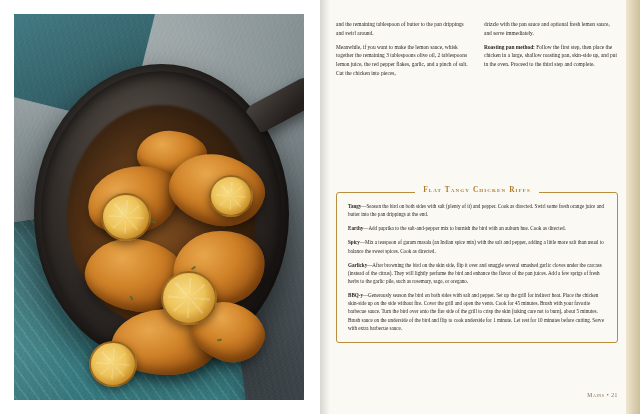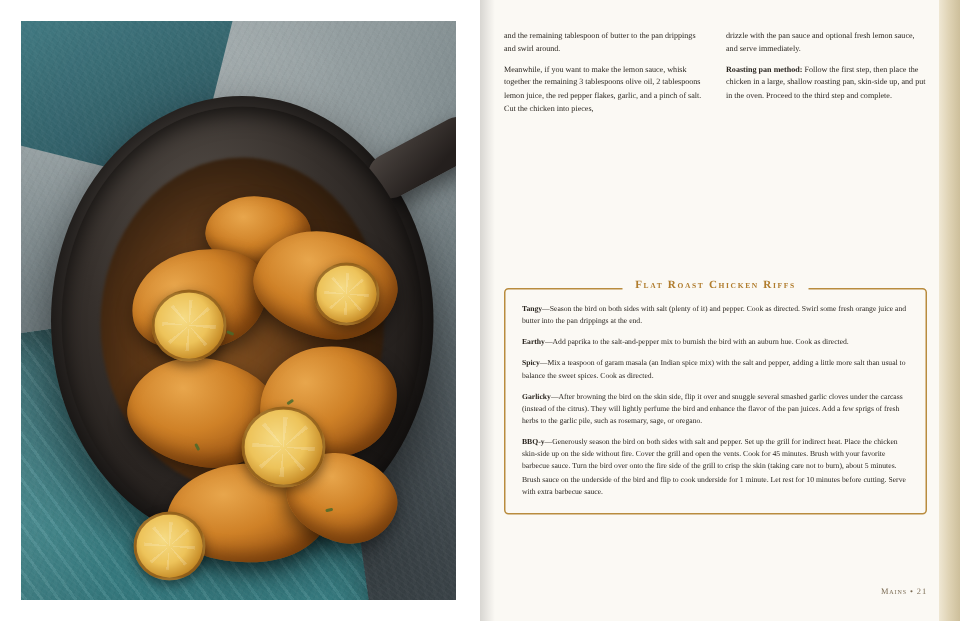--- a/index.html
+++ b/index.html
@@ -312,21 +312,21 @@
           <p class="tight">and the remaining tablespoon of butter to the pan drippings and swirl around.</p>
           <p>Meanwhile, if you want to make the lemon sauce, whisk together the remaining 3 tablespoons olive oil, 2 tablespoons lemon juice, the red pepper flakes, garlic, and a pinch of salt. Cut the chicken into pieces,</p>
         </div>
         <div class="col">
           <p class="tight">drizzle with the pan sauce and optional fresh lemon sauce, and serve immediately.</p>
           <p><span class="lead-bold">Roasting pan method:</span> <span>Follow the first step, then place the chicken in a large, shallow roasting pan, skin-side up, and put in the oven. Proceed to the third step and complete.</span></p>
         </div>
       </div>
 
       <div class="riffs">
-        <span class="riffs-title">Flat Roast Chicken Riffs</span>
+        <span class="riffs-title">Flat Tangy Chicken Riffs</span>
 
         <p class="riff"><b>Tangy</b><span>—Season the bird on both sides with salt (plenty of it) and pepper. Cook as directed. Swirl some fresh orange juice and butter into the pan drippings at the end.</span></p>
         <p class="riff"><b>Earthy</b><span>—Add paprika to the salt-and-pepper mix to burnish the bird with an auburn hue. Cook as directed.</span></p>
         <p class="riff"><b>Spicy</b><span>—Mix a teaspoon of garam masala (an Indian spice mix) with the salt and pepper, adding a little more salt than usual to balance the sweet spices. Cook as directed.</span></p>
         <p class="riff"><b>Garlicky</b><span>—After browning the bird on the skin side, flip it over and snuggle several smashed garlic cloves under the carcass (instead of the citrus). They will lightly perfume the bird and enhance the flavor of the pan juices. Add a few sprigs of fresh herbs to the garlic pile, such as rosemary, sage, or oregano.</span></p>
         <p class="riff"><b>BBQ-y</b><span>—Generously season the bird on both sides with salt and pepper. Set up the grill for indirect heat. Place the chicken skin-side up on the side without fire. Cover the grill and open the vents. Cook for 45 minutes. Brush with your favorite barbecue sauce. Turn the bird over onto the fire side of the grill to crisp the skin (taking care not to burn), about 5 minutes. Brush sauce on the underside of the bird and flip to cook underside for 1 minute. Let rest for 10 minutes before cutting. Serve with extra barbecue sauce.</span></p>
       </div>
 
       <div class="folio">Mains • 21</div>
     </div>

